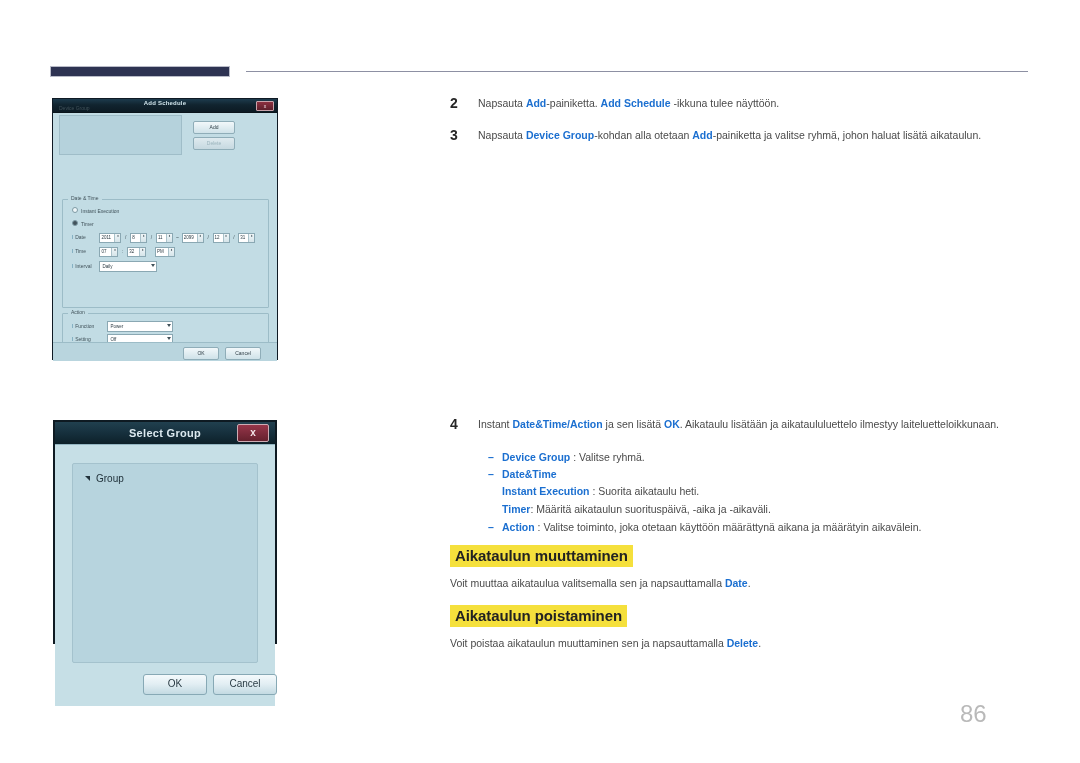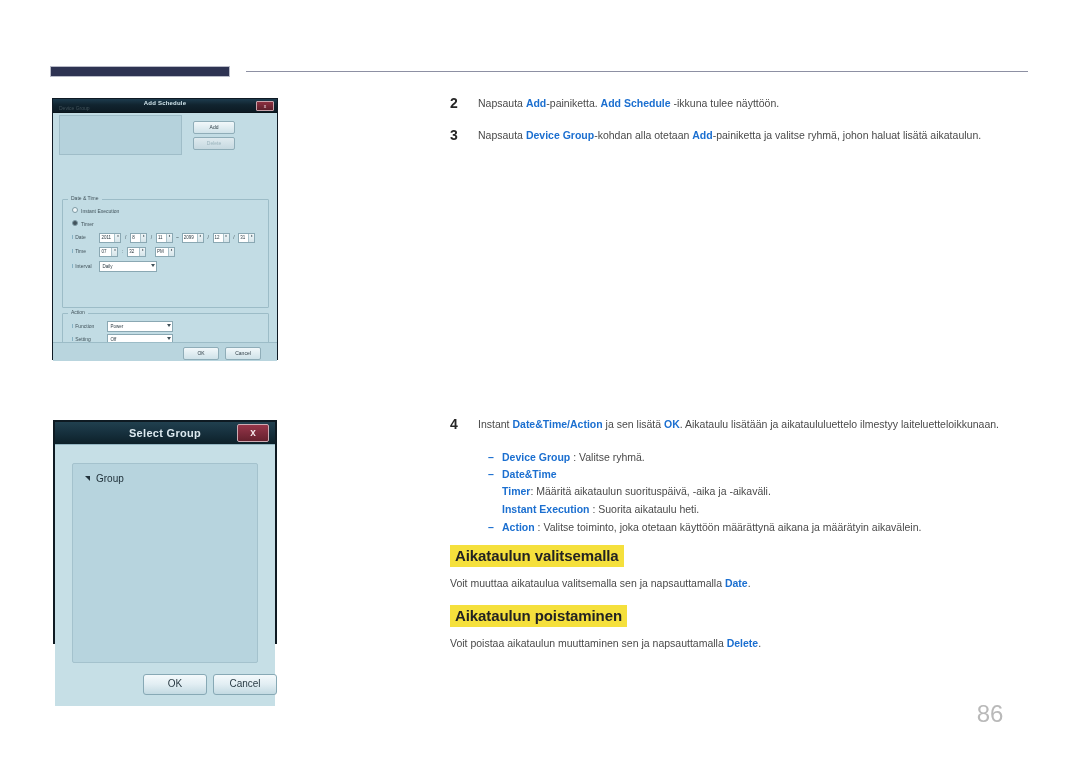--- a/index.html
+++ b/index.html
@@ -128,21 +128,21 @@
   }
   #body-edit { top: 576px; }
   #body-delete { top: 636px; }
 
   
   #page-number {
     position: absolute;
     left: 960px;
     top: 700px;
     width: 60px;
-    text-align: center;
+    text-align: left;
     font-size: 24px;
     color: #b9b9b9;
     font-weight: normal;
   }
 
   
   #dlg-add-schedule {
     position: absolute;
     left: 52px;
     top: 98px;
@@ -541,31 +541,31 @@
   <div class="sub-list">
     <div class="sub-item">
       <span class="dash">–</span>
       <span class="sub-body"><span class="b">Device Group</span><span class="plain"> : Valitse ryhmä.</span></span>
     </div>
     <div class="sub-item">
       <span class="dash">–</span>
       <span class="sub-body"><span class="b">Date&amp;Time</span><span class="plain"></span></span>
     </div>
     <div class="sub-indent">
+      <span class="b">Instant Execution</span><span class="plain"> : Suorita aikataulu heti.</span>
+    </div>
+    <div class="sub-indent">
       <span class="b">Timer</span><span class="plain">: Määritä aikataulun suorituspäivä, -aika ja -aikaväli.</span>
-    </div>
-    <div class="sub-indent">
-      <span class="b">Instant Execution</span><span class="plain"> : Suorita aikataulu heti.</span>
     </div>
     <div class="sub-item">
       <span class="dash">–</span>
       <span class="sub-body"><span class="b">Action</span><span class="plain"> : Valitse toiminto, joka otetaan käyttöön määrättynä aikana ja määrätyin aikavälein.</span></span>
     </div>
   </div>
 </div>
 
-<div class="yellow-heading" id="heading-edit">Aikataulun valitsemalla</div>
+<div class="yellow-heading" id="heading-edit">Aikataulun muuttaminen</div>
 <div class="heading-body" id="body-edit"><span class="plain">Voit muuttaa aikataulua valitsemalla sen ja napsauttamalla </span><span class="b">Date</span><span class="plain">.</span></div>
 
 <div class="yellow-heading" id="heading-delete">Aikataulun poistaminen</div>
 <div class="heading-body" id="body-delete"><span class="plain">Voit poistaa aikataulun muuttaminen sen ja napsauttamalla </span><span class="b">Delete</span><span class="plain">.</span></div>
 
 <div id="page-number">86</div>
 
 </body></html>

